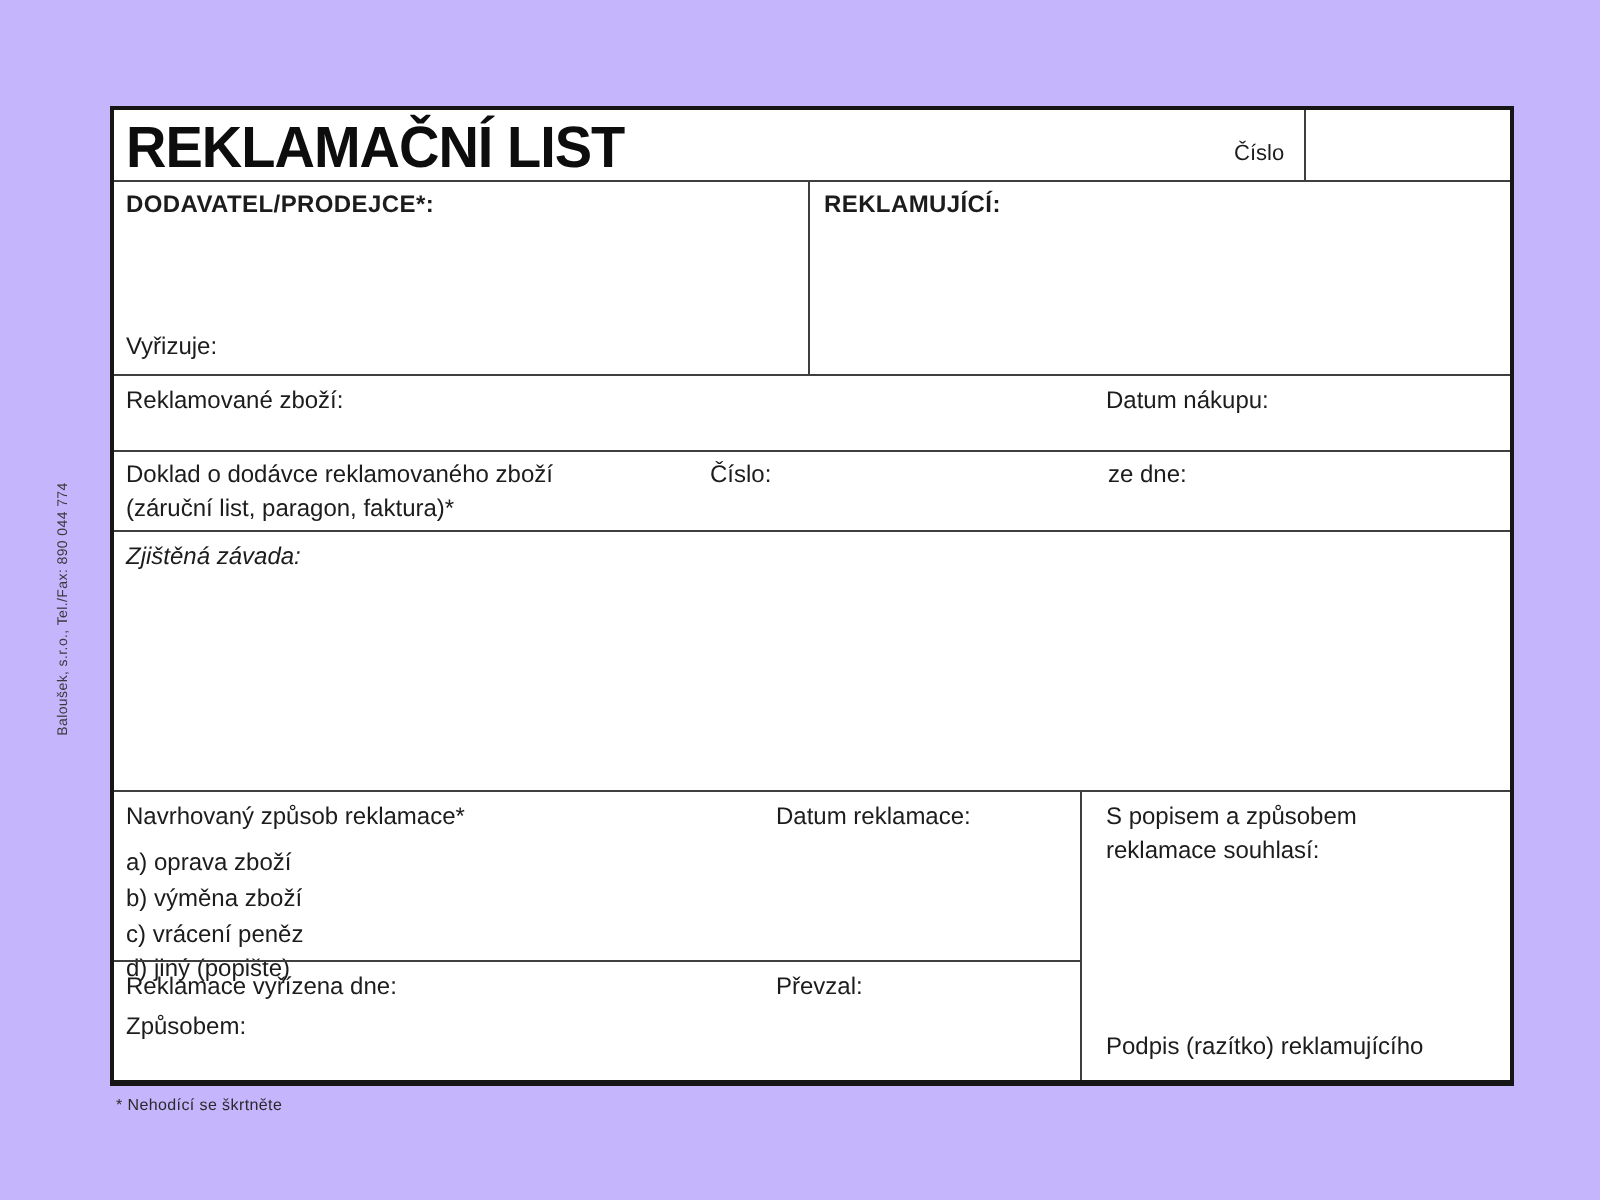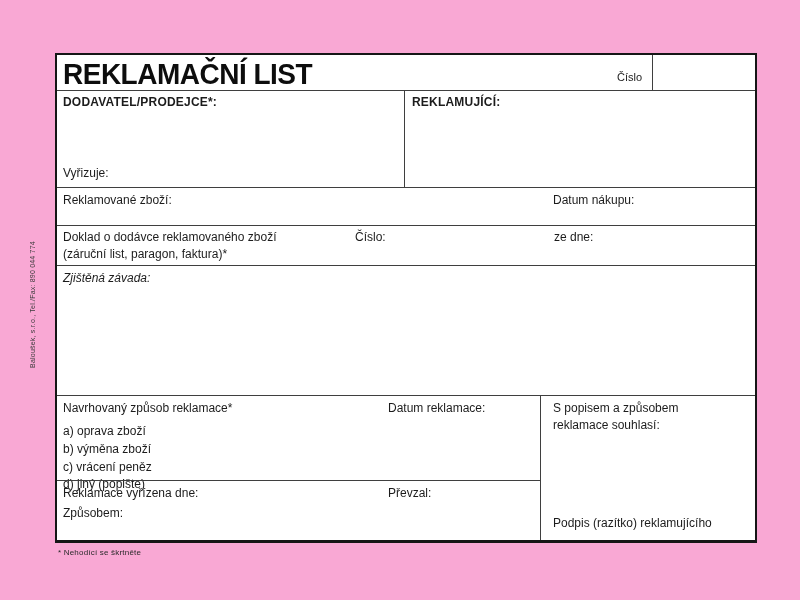--- a/index.html
+++ b/index.html
@@ -1,20 +1,20 @@
 <!DOCTYPE html>
 <html><head>
 <meta charset="utf-8">
 <style>
   html,body{margin:0;padding:0;}
   body{
     width:800px;height:600px;background:#ffffff;position:relative;overflow:hidden;
     font-family:"Liberation Sans","DejaVu Sans",sans-serif;color:#1a1a1a;
   }
-  .canvas{position:absolute;inset:0;background:#f9a8d4;}
+  .canvas{position:absolute;inset:0;background:#c4b5fd;}
   .form{
     position:absolute;left:55px;top:53px;width:702px;height:490px;
     border:2px solid #161616;border-bottom-width:3px;box-sizing:border-box;background:#fff;
   }
   .abs{position:absolute;box-sizing:border-box;}
   .lbl{font-size:12px;line-height:1.15;color:#1c1c1c;}
   .bold{font-weight:bold;letter-spacing:.2px;}
   .title{
     font-size:28px;font-weight:bold;letter-spacing:-.5px;color:#0d0d0d;
     transform:scaleY(1.04);transform-origin:left bottom;white-space:nowrap;

